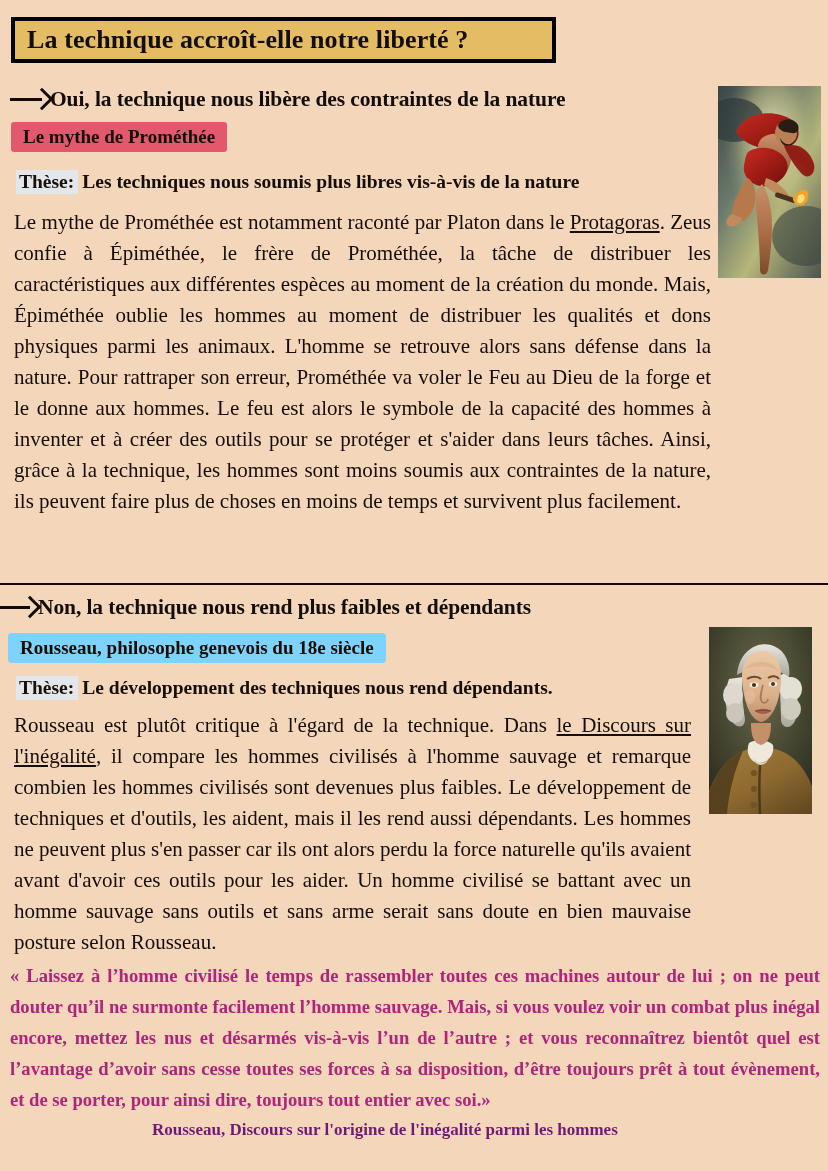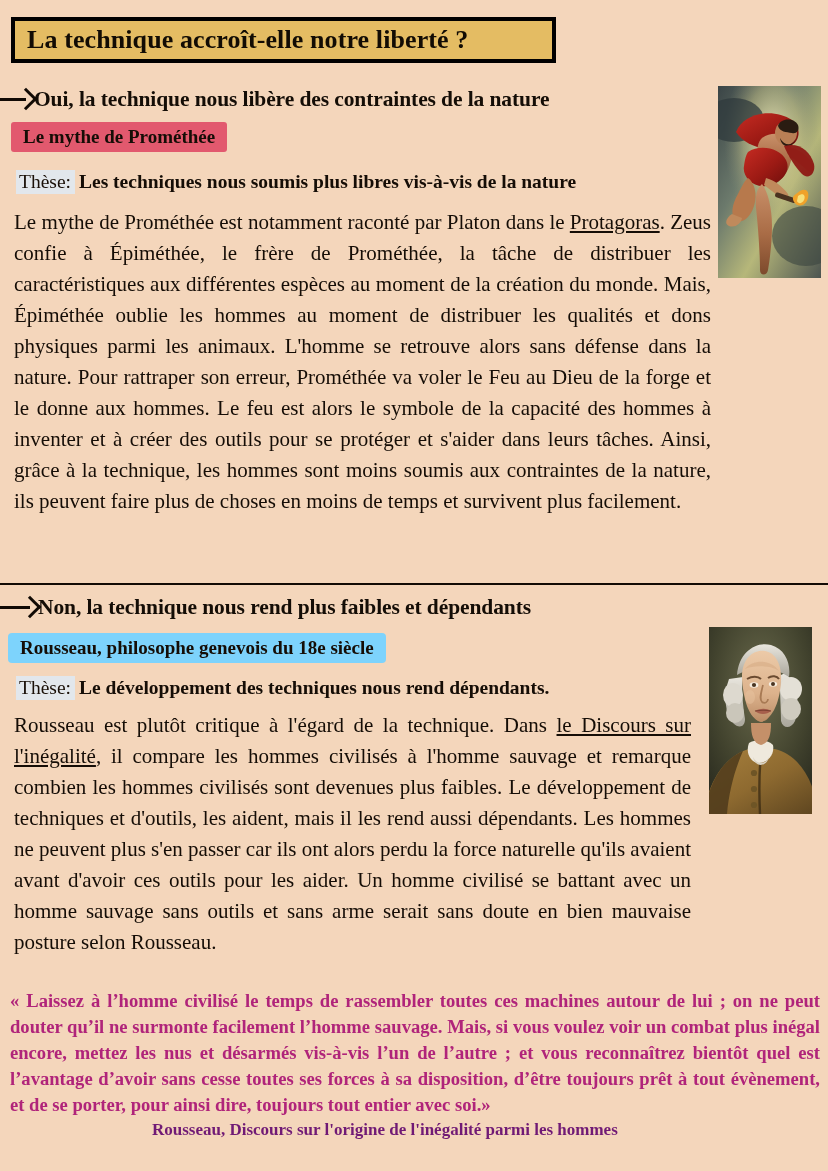--- a/index.html
+++ b/index.html
@@ -105,21 +105,21 @@
 
   
   .these-line {
     position: absolute;
     white-space: nowrap;
     font-size: 19.5px;
     line-height: 1.2;
   }
   .these-label {
     background: #e2e7ec;
-    font-weight: normal;
+    font-weight: bold;
     padding: 1px 4px 2px 3px;
     color: #1a1008;
     margin-top: 36px;
   }
   .these-body {
     font-weight: bold;
     color: #150d06;
     margin-left: 4px;
   }
 
@@ -144,24 +144,23 @@
     width: 828px;
     height: 0;
     border-top: 2px solid #120b05;
   }
 
   
   .quote-par {
     position: absolute;
     text-align: justify;
     font-size: 18.6px;
-    line-height: 26px;
+    line-height: 31px;
     font-weight: bold;
     color: #b0247a;
-    margin-top: 28px;
   }
   .quote-attrib {
     position: absolute;
     font-size: 17px;
     font-weight: bold;
     color: #701a75;
     white-space: nowrap;
   }
 
   
@@ -174,21 +173,21 @@
 </style>
 </head>
 <body style="background: rgb(244, 214, 187);">
 
 <div class="page">
 
   <div class="title-box" style="background: rgb(228, 188, 99); border-color: rgb(0, 0, 0);">
     <span class="title-text">La technique accroît-elle notre liberté ?</span>
   </div>
 
-  <div class="sec-head" style="left:0; top:86px;">
+  <div class="sec-head" style="left:16px; top:86px;">
     <span class="arrow-icon"></span>
     <span class="sec-head-text">Oui, la technique nous libère des contraintes de la nature</span>
   </div>
 
   <div class="badge badge-pink" style="left: 11px; top: 122px; background: rgb(226, 89, 110);">Le mythe de Prométhée</div>
 
   <div class="these-line" style="left:16px; top:170px;">
     <span class="these-label" style="background: rgb(226, 231, 236);">Thèse:</span><span class="these-body">Les techniques nous soumis plus libres vis-à-vis de la nature</span>
   </div>
 

